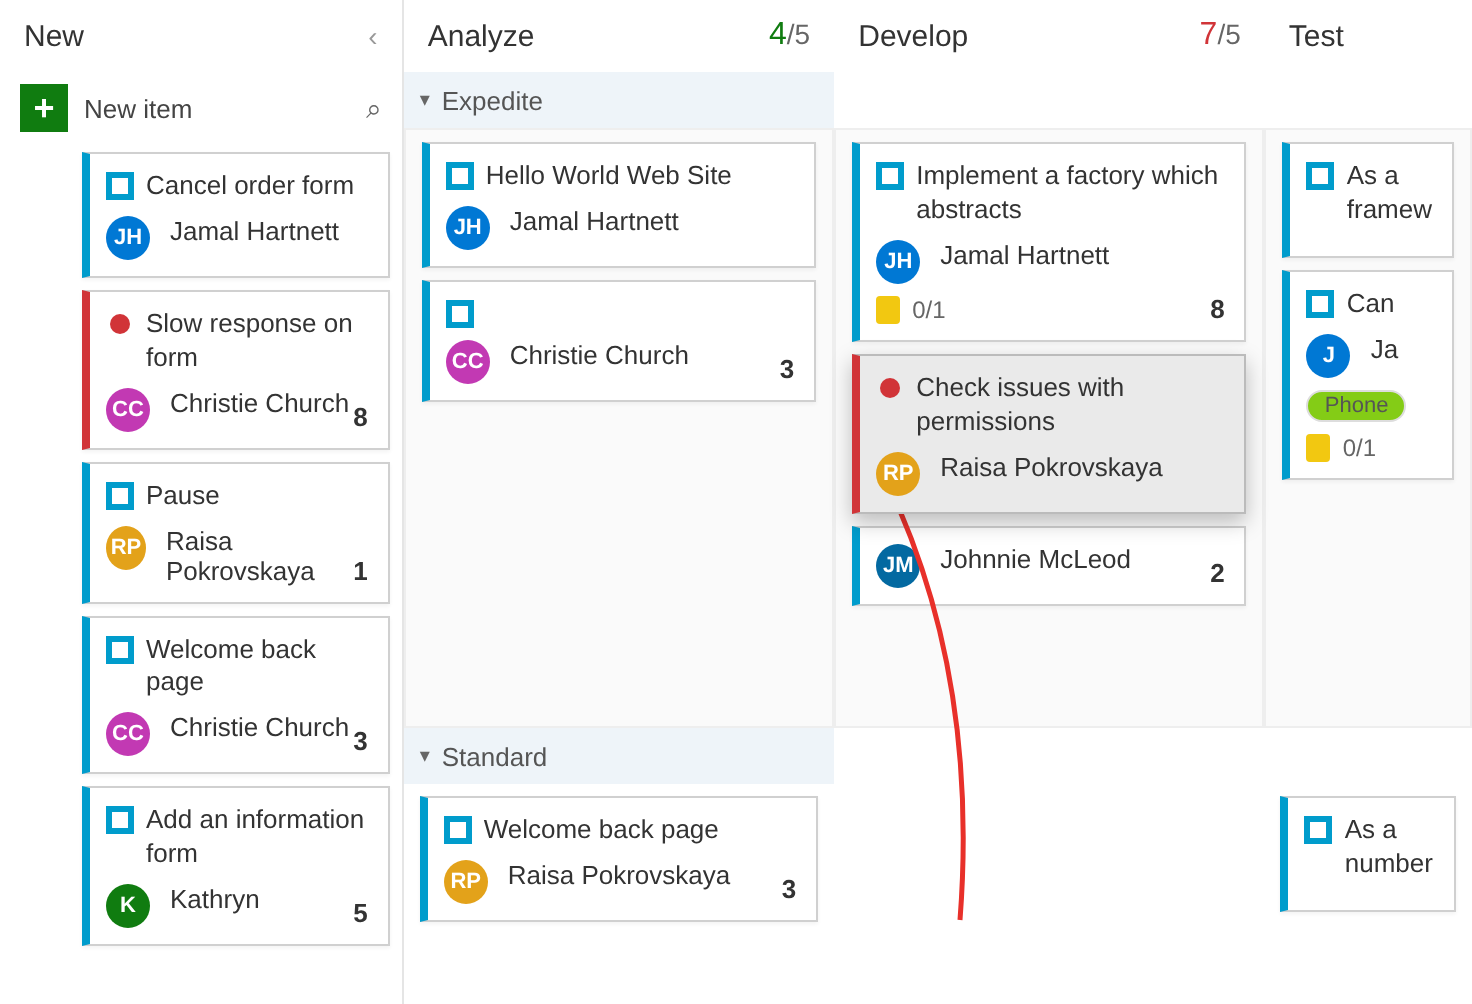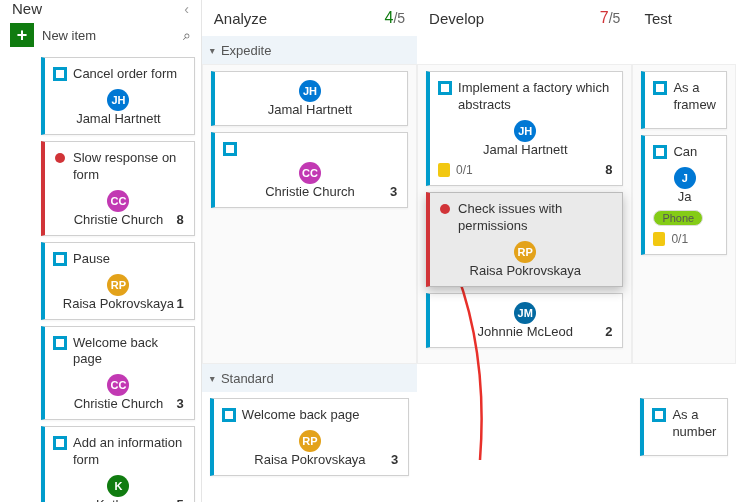--- a/index.html
+++ b/index.html
@@ -23,21 +23,21 @@
   .search-icon { color: #666; font-size: 14px; }
   .swimlane-header { background: #eef4f9; height: 28px; display: flex; align-items: center; padding: 0 8px; color: #555; font-size: 13px; gap: 6px; }
   .swimlane-header .chev { font-size: 10px; color: #666; }
   .card-area { padding: 6px 8px; display: flex; flex-direction: column; gap: 6px; }
   .card-area.tight { padding: 4px 6px; gap: 6px; margin-left: 35px; }
   .card { background: #fff; border: 1px solid #d0d0d0; border-left: 4px solid #009ccc; padding: 8px 10px 8px 8px; box-shadow: 0 1px 2px rgba(0,0,0,0.05); position: relative; }
   .card.bug { border-left-color: #d13438; }
   .card.dragged { background: #eaeaea; border-color: #bbb; border-left: 4px solid #d13438; box-shadow: 0 4px 10px rgba(0,0,0,0.25); }
   .card-title { display: flex; align-items: flex-start; gap: 6px; margin-bottom: 6px; line-height: 1.3; }
   .wi-icon { flex: 0 0 14px; width: 14px; height: 14px; margin-top: 1px; }
-  .card-row { display: flex; align-items: center; gap: 0; flex-direction: column; }
+  .card-row { display: flex; align-items: flex-start; gap: 10px; }
   .avatar { width: 22px; height: 22px; border-radius: 50%; display: flex; align-items: center; justify-content: center; font-size: 11px; font-weight: 600; color: #fff; }
   .count { position: absolute; bottom: 8px; right: 10px; font-weight: 600; color: #333; }
   .sub { margin-top: 6px; display: flex; align-items: center; gap: 4px; color: #666; font-size: 12px;}
   .clip { width: 14px; height: 14px; }
   .tag { display:inline-block; background:#84cc16; border:1px solid #ddd; border-radius:10px; padding:1px 8px; font-size:11px; color:#555; margin-top:6px;}
   .expedite-wrap { background:#fafafa; border:1px solid #eee; }
   svg.arrow { position: absolute; pointer-events: none; }
 </style>
 </head>
 <body>
@@ -130,20 +130,27 @@
     <div class="col-header">
       <span>Analyze</span>
       <span class="wip green"><span class="num">4</span><span class="den">/5</span></span>
     </div>
     <div class="swimlane-header">
         <span class="chev">▾</span>
         <span>Expedite</span>
       </div>
     <div class="card-area expedite-wrap" style="min-height:300px">
       <div class="card">
+        <div class="card-title">
+            <svg class="wi-icon">
+              <rect width="14" height="14" fill="#009ccc"></rect>
+              <rect x="3" y="3" width="8" height="8" fill="#fff"></rect>
+            </svg>
+            <span>Hello World Web Site</span>
+          </div>
         <div class="card-row">
             <div class="avatar" style="background:#0078d4">JH</div>
             <span>Jamal Hartnett</span>
           </div>
       </div>
       <div class="card">
         <div class="card-title">
             <svg class="wi-icon">
               <rect width="14" height="14" fill="#009ccc"></rect>
               <rect x="3" y="3" width="8" height="8" fill="#fff"></rect>

